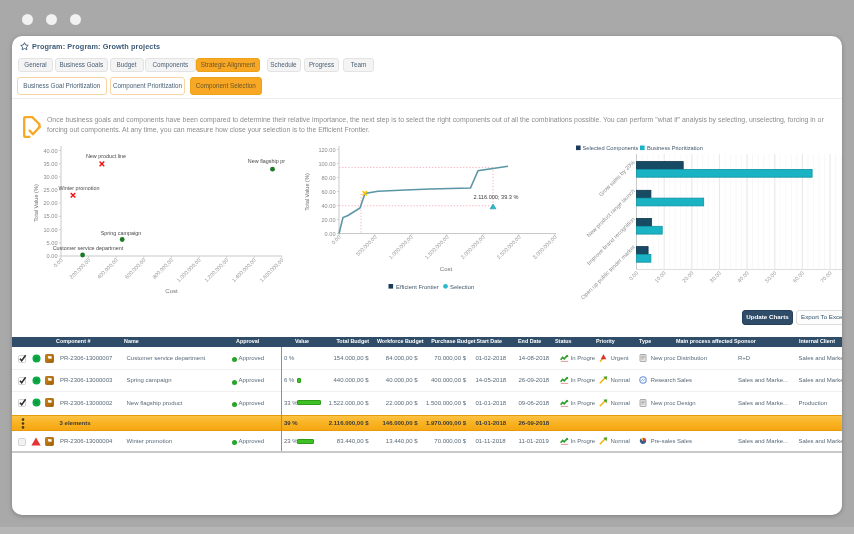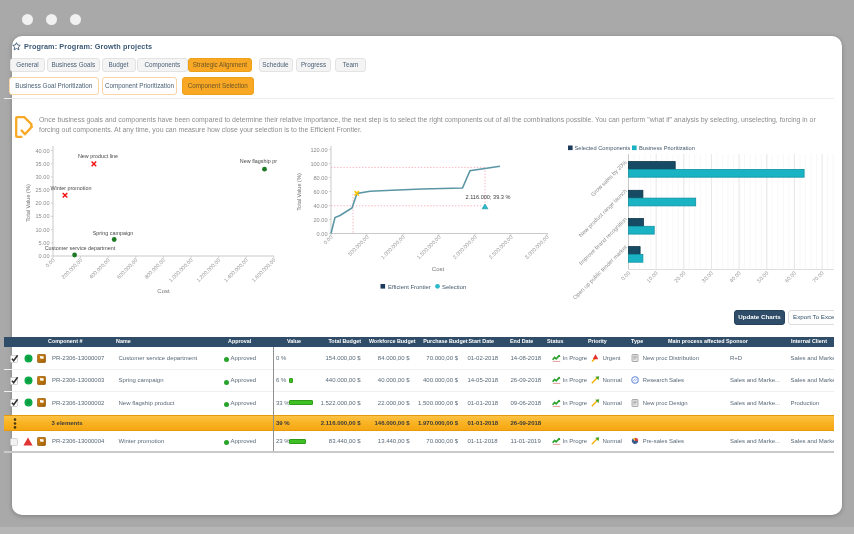--- a/index.html
+++ b/index.html
@@ -20,21 +20,21 @@
 .btn2 { position:absolute; left:795.5px; top:310px; width:54px; height:14.5px; background:#fdfdfd; border:1px solid #dcdcdc; border-radius:3px; color:#33536b; font-size:6.2px; text-align:center; line-height:12.5px; }
 </style>
 </head>
 <body>
 <div class="dot" style="left:22px;"></div>
 <div class="dot" style="left:45.6px;"></div>
 <div class="dot" style="left:69.5px;"></div>
 <div id="botstrip"></div>
 <div id="card">
 </div>
-<div id="clip" style="position:absolute;left:4px;top:36px;width:830px;height:443px;border-radius:15px;overflow:hidden;">
+<div id="clip" style="position:absolute;left:12px;top:36px;width:830px;height:443px;border-radius:15px;overflow:hidden;">
     <div id="inner" style="position:absolute;left:-12px;top:-36px;width:854px;height:534px;">
 <svg id="titlestar" class="abs" style="left:19.5px;top:42px;" width="9" height="9" viewBox="0 0 11 11">
         <path d="M5.5 0.8 L6.9 3.7 L10.1 4.1 L7.8 6.3 L8.4 9.5 L5.5 7.9 L2.6 9.5 L3.2 6.3 L0.9 4.1 L4.1 3.7 Z" fill="none" stroke="#3d5a77" stroke-width="1.1"></path>
       </svg>
 <div id="title">Program: Program: Growth projects</div>
 <div class="tab" style="left:18px;width:35px;">General</div>
 <div class="tab" style="left:54.5px;width:53.5px;">Business Goals</div>
 <div class="tab" style="left:109.5px;width:34px;">Budget</div>
 <div class="tab" style="left:145px;width:50.5px;">Components</div>
 <div class="tab active" style="left:196px;width:64px;">Strategic Alignment</div>

